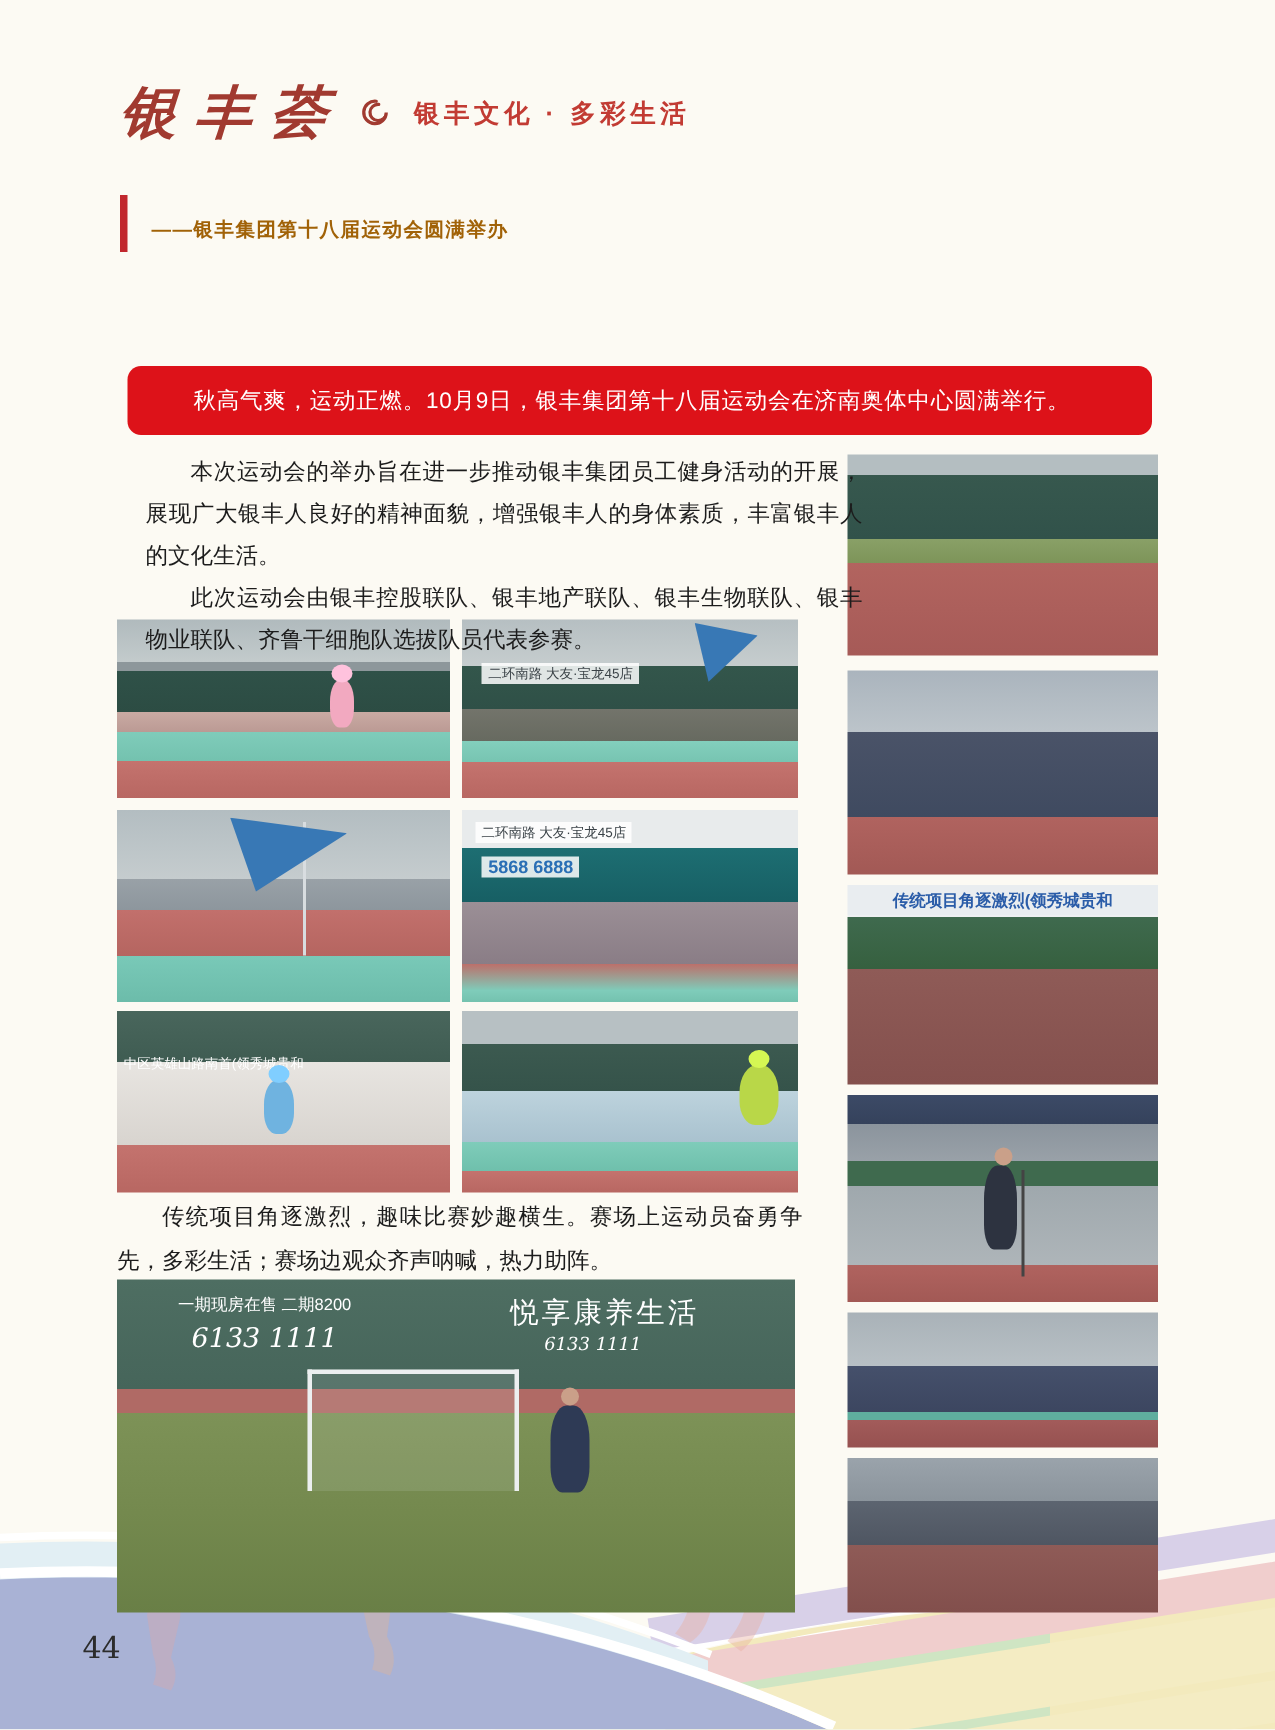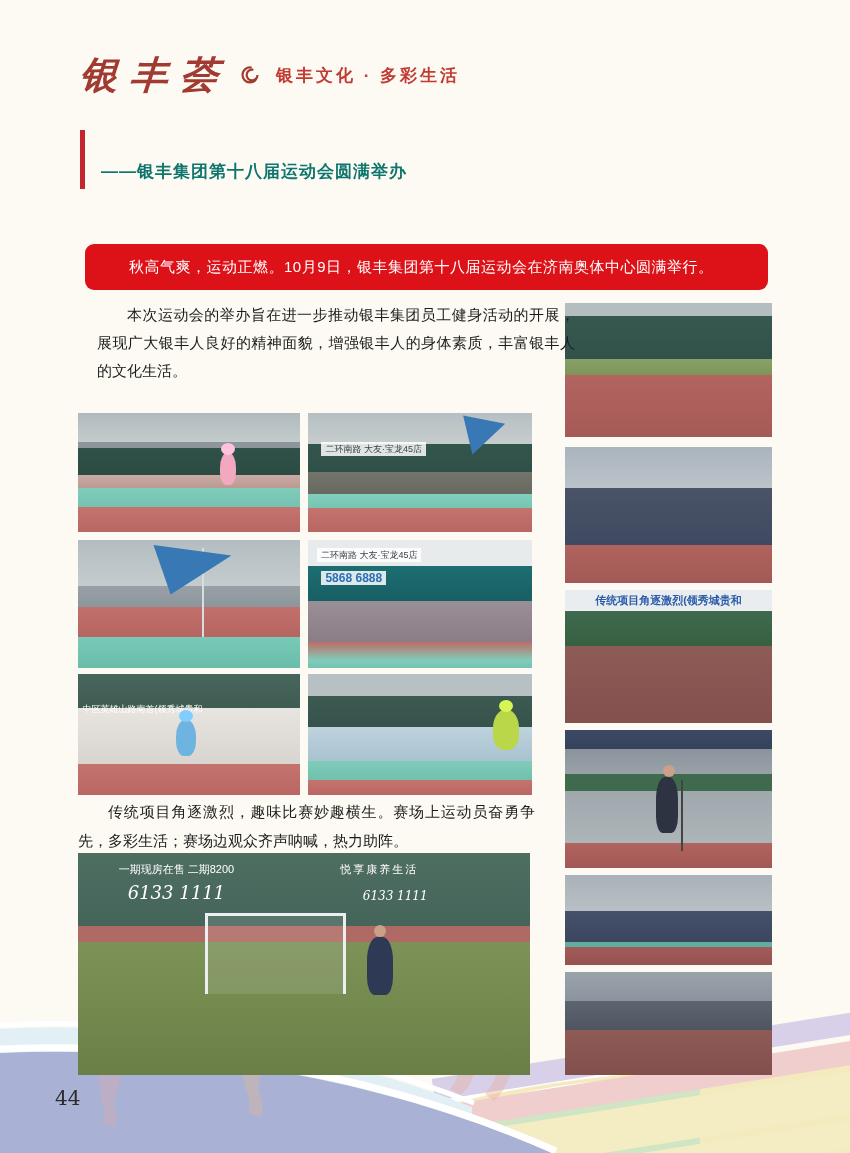--- a/index.html
+++ b/index.html
@@ -17,21 +17,21 @@
     font-family:"DejaVu Serif",serif;font-style:italic;font-weight:bold;
     font-size:38px;color:#a13a30;letter-spacing:12px;line-height:1;
     transform:skewX(-4deg);
   }
   .swirl{width:20px;height:20px;margin-left:-6px;}
   .tagline{font-size:17px;font-weight:bold;color:#c23b33;letter-spacing:3px;}
 
   
   .headline{left:80px;top:130px;border-left:5px solid #c1272d;padding:4px 0 6px 16px;z-index:3;}
   .headline h1{margin:0;font-size:30px;font-weight:bold;color:#1f1f1f;letter-spacing:3px;line-height:1.15;}
-  .headline .sub{margin-top:26px;font-size:17px;font-weight:bold;color:#0f766e;letter-spacing:1px;}
+  .headline .sub{margin-top:10px;font-size:13px;font-weight:bold;color:#a16207;letter-spacing:1px;}
 
   
   .lead-banner{
     left:85px;top:244px;width:683px;height:46px;box-sizing:border-box;
     background:#dd1219;border-radius:9px;color:#fff;font-size:15px;
     display:flex;align-items:center;padding-left:44px;letter-spacing:0.5px;z-index:3;
   }
 
   
   .bodytext{left:78px;top:301px;width:478px;z-index:3;margin-left:19px;}
@@ -84,20 +84,21 @@
 </div>
 
 <div class="abs headline">
   <div class="sub">——银丰集团第十八届运动会圆满举办</div>
 </div>
 
 <div class="abs lead-banner">秋高气爽，运动正燃。10月9日，银丰集团第十八届运动会在济南奥体中心圆满举行。</div>
 
 <div class="abs bodytext">
   <p>本次运动会的举办旨在进一步推动银丰集团员工健身活动的开展，展现广大银丰人良好的精神面貌，增强银丰人的身体素质，丰富银丰人的文化生活。</p>
+  <p>此次运动会由银丰控股联队、银丰地产联队、银丰生物联队、银丰物业联队、齐鲁干细胞队选拔队员代表参赛。</p>
 </div>
 
 <div class="abs caption-par">
   <p>传统项目角逐激烈，趣味比赛妙趣横生。赛场上运动员奋勇争先，多彩生活；赛场边观众齐声呐喊，热力助阵。</p>
 </div>
 
 <div class="photo ph-r1" style="left:565px;top:303px;width:207px;height:134px;" title="员工接力赛跑"></div>
 
 <div class="photo ph-l1" style="left:78px;top:413px;width:222px;height:119px;" title="开幕式入场方队与吉祥物">
   <div class="mascot" style="left:64%;top:34%;width:16px;height:32px;background:#f2a9c0;">
@@ -144,21 +145,21 @@
   <div class="pole" style="left:56%;top:36%;height:52%;background:#444;"></div>
 </div>
 
 <div class="photo ph-r5" style="left:565px;top:875px;width:207px;height:90px;" title="运动员代表列队致意"></div>
 
 <div class="photo ph-r6" style="left:565px;top:972px;width:207px;height:103px;" title="跳绳趣味比赛"></div>
 
 <div class="photo ph-soccer" style="left:78px;top:853px;width:452px;height:222px;" title="足球射门趣味赛">
   <span class="bb-white" style="left:9%;top:4%;font-size:11px;">一期现房在售 二期8200</span>
   <span class="bb-white" style="left:11%;top:13%;font-size:18px;font-family:'DejaVu Serif',serif;font-style:italic;">6133 1111</span>
-  <span class="bb-white" style="left:58%;top:4%;font-size:11px;letter-spacing:2px;">悦享康养生活</span>
+  <span class="bb-white" style="left:58%;top:4%;font-size:19px;letter-spacing:2px;">悦享康养生活</span>
   <span class="bb-white" style="left:63%;top:16%;font-size:12px;font-family:'DejaVu Serif',serif;font-style:italic;">6133 1111</span>
   <div class="goal" style="left:28%;top:27%;width:30%;height:35%;"></div>
   <div class="player" style="left:64%;top:38%;"></div>
 </div>
 
 <svg class="abs deco" viewBox="0 0 850 158" aria-hidden="true">
 
   <path d="M330,158 C440,92 620,72 850,68 L850,158 Z" fill="#f3eabd"></path>
   <path d="M326,156 C438,88 620,68 850,64" fill="none" stroke="#ffffff" stroke-width="6"></path>
 

